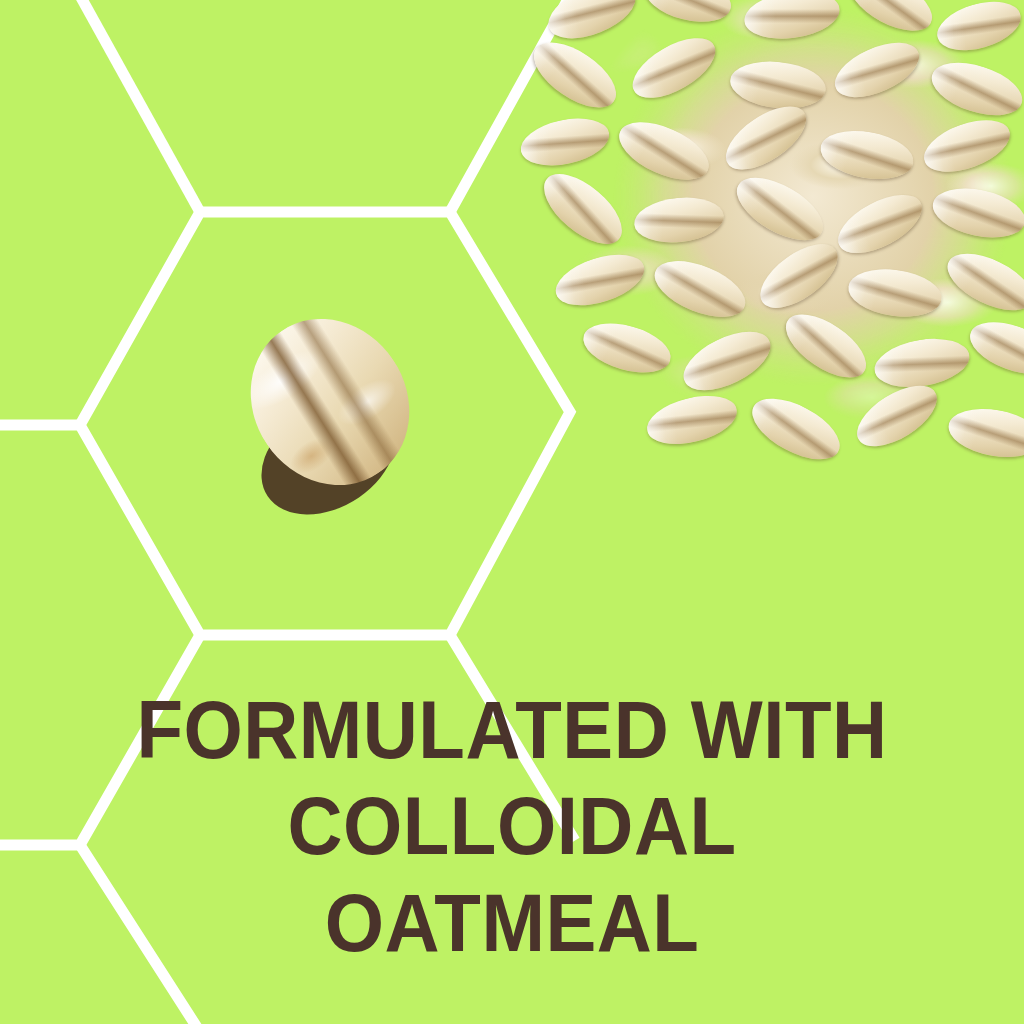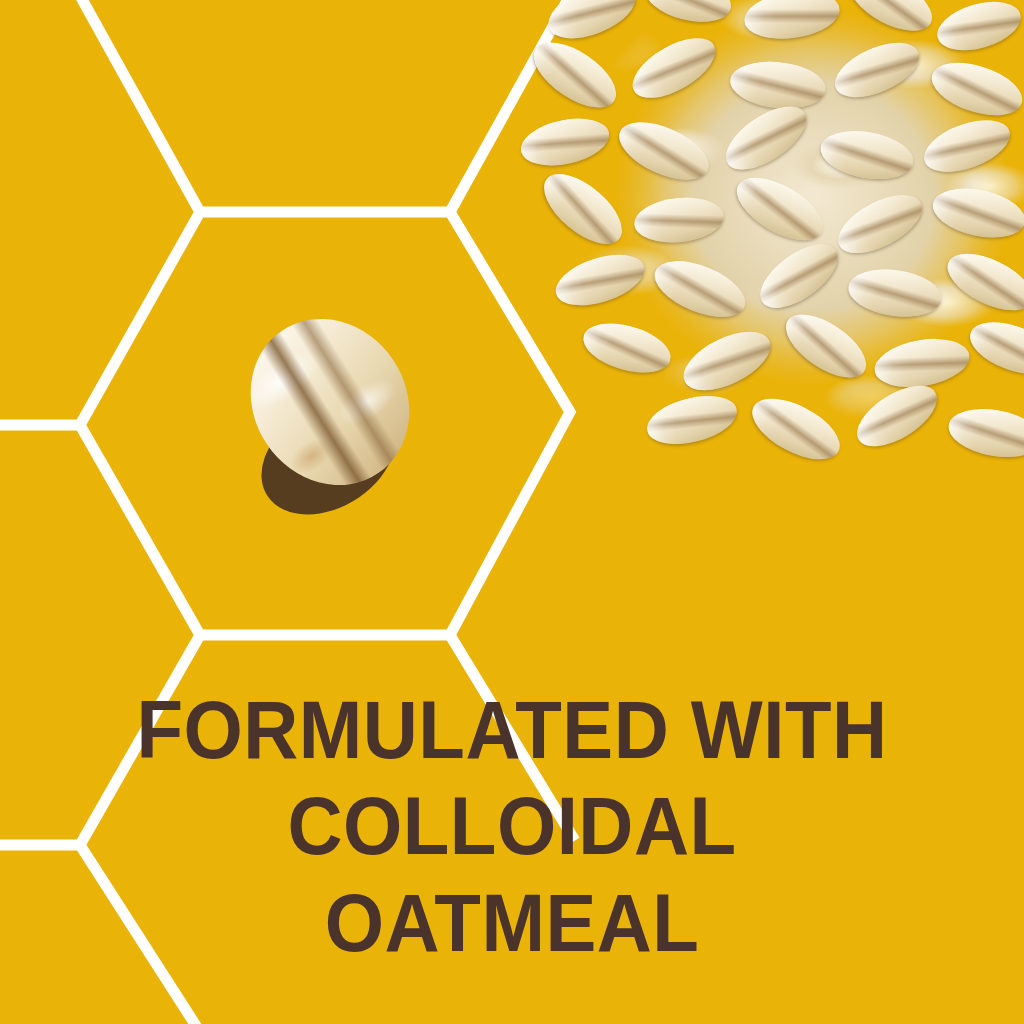--- a/index.html
+++ b/index.html
@@ -1,21 +1,21 @@
 <!DOCTYPE html>
 <html><head>
 <meta charset="utf-8">
 <style>
   html,body{margin:0;padding:0;}
   body{
     width:1024px;height:1024px;overflow:hidden;
     font-family:"Liberation Sans", sans-serif;
     background:#d0e0bc;
   }
-  #stage{position:relative;width:1024px;height:1024px;overflow:hidden;background:#eab308;}
+  #stage{position:relative;width:1024px;height:1024px;overflow:hidden;background:#bef264;}
 
   
   #hex-svg{position:absolute;left:0;top:0;width:1024px;height:1024px;}
 
   
   #oat-pile{
     position:absolute;left:516px;top:-26px;width:540px;height:530px;
   }
   #oat-pile .blob{
     position:absolute;inset:0;

